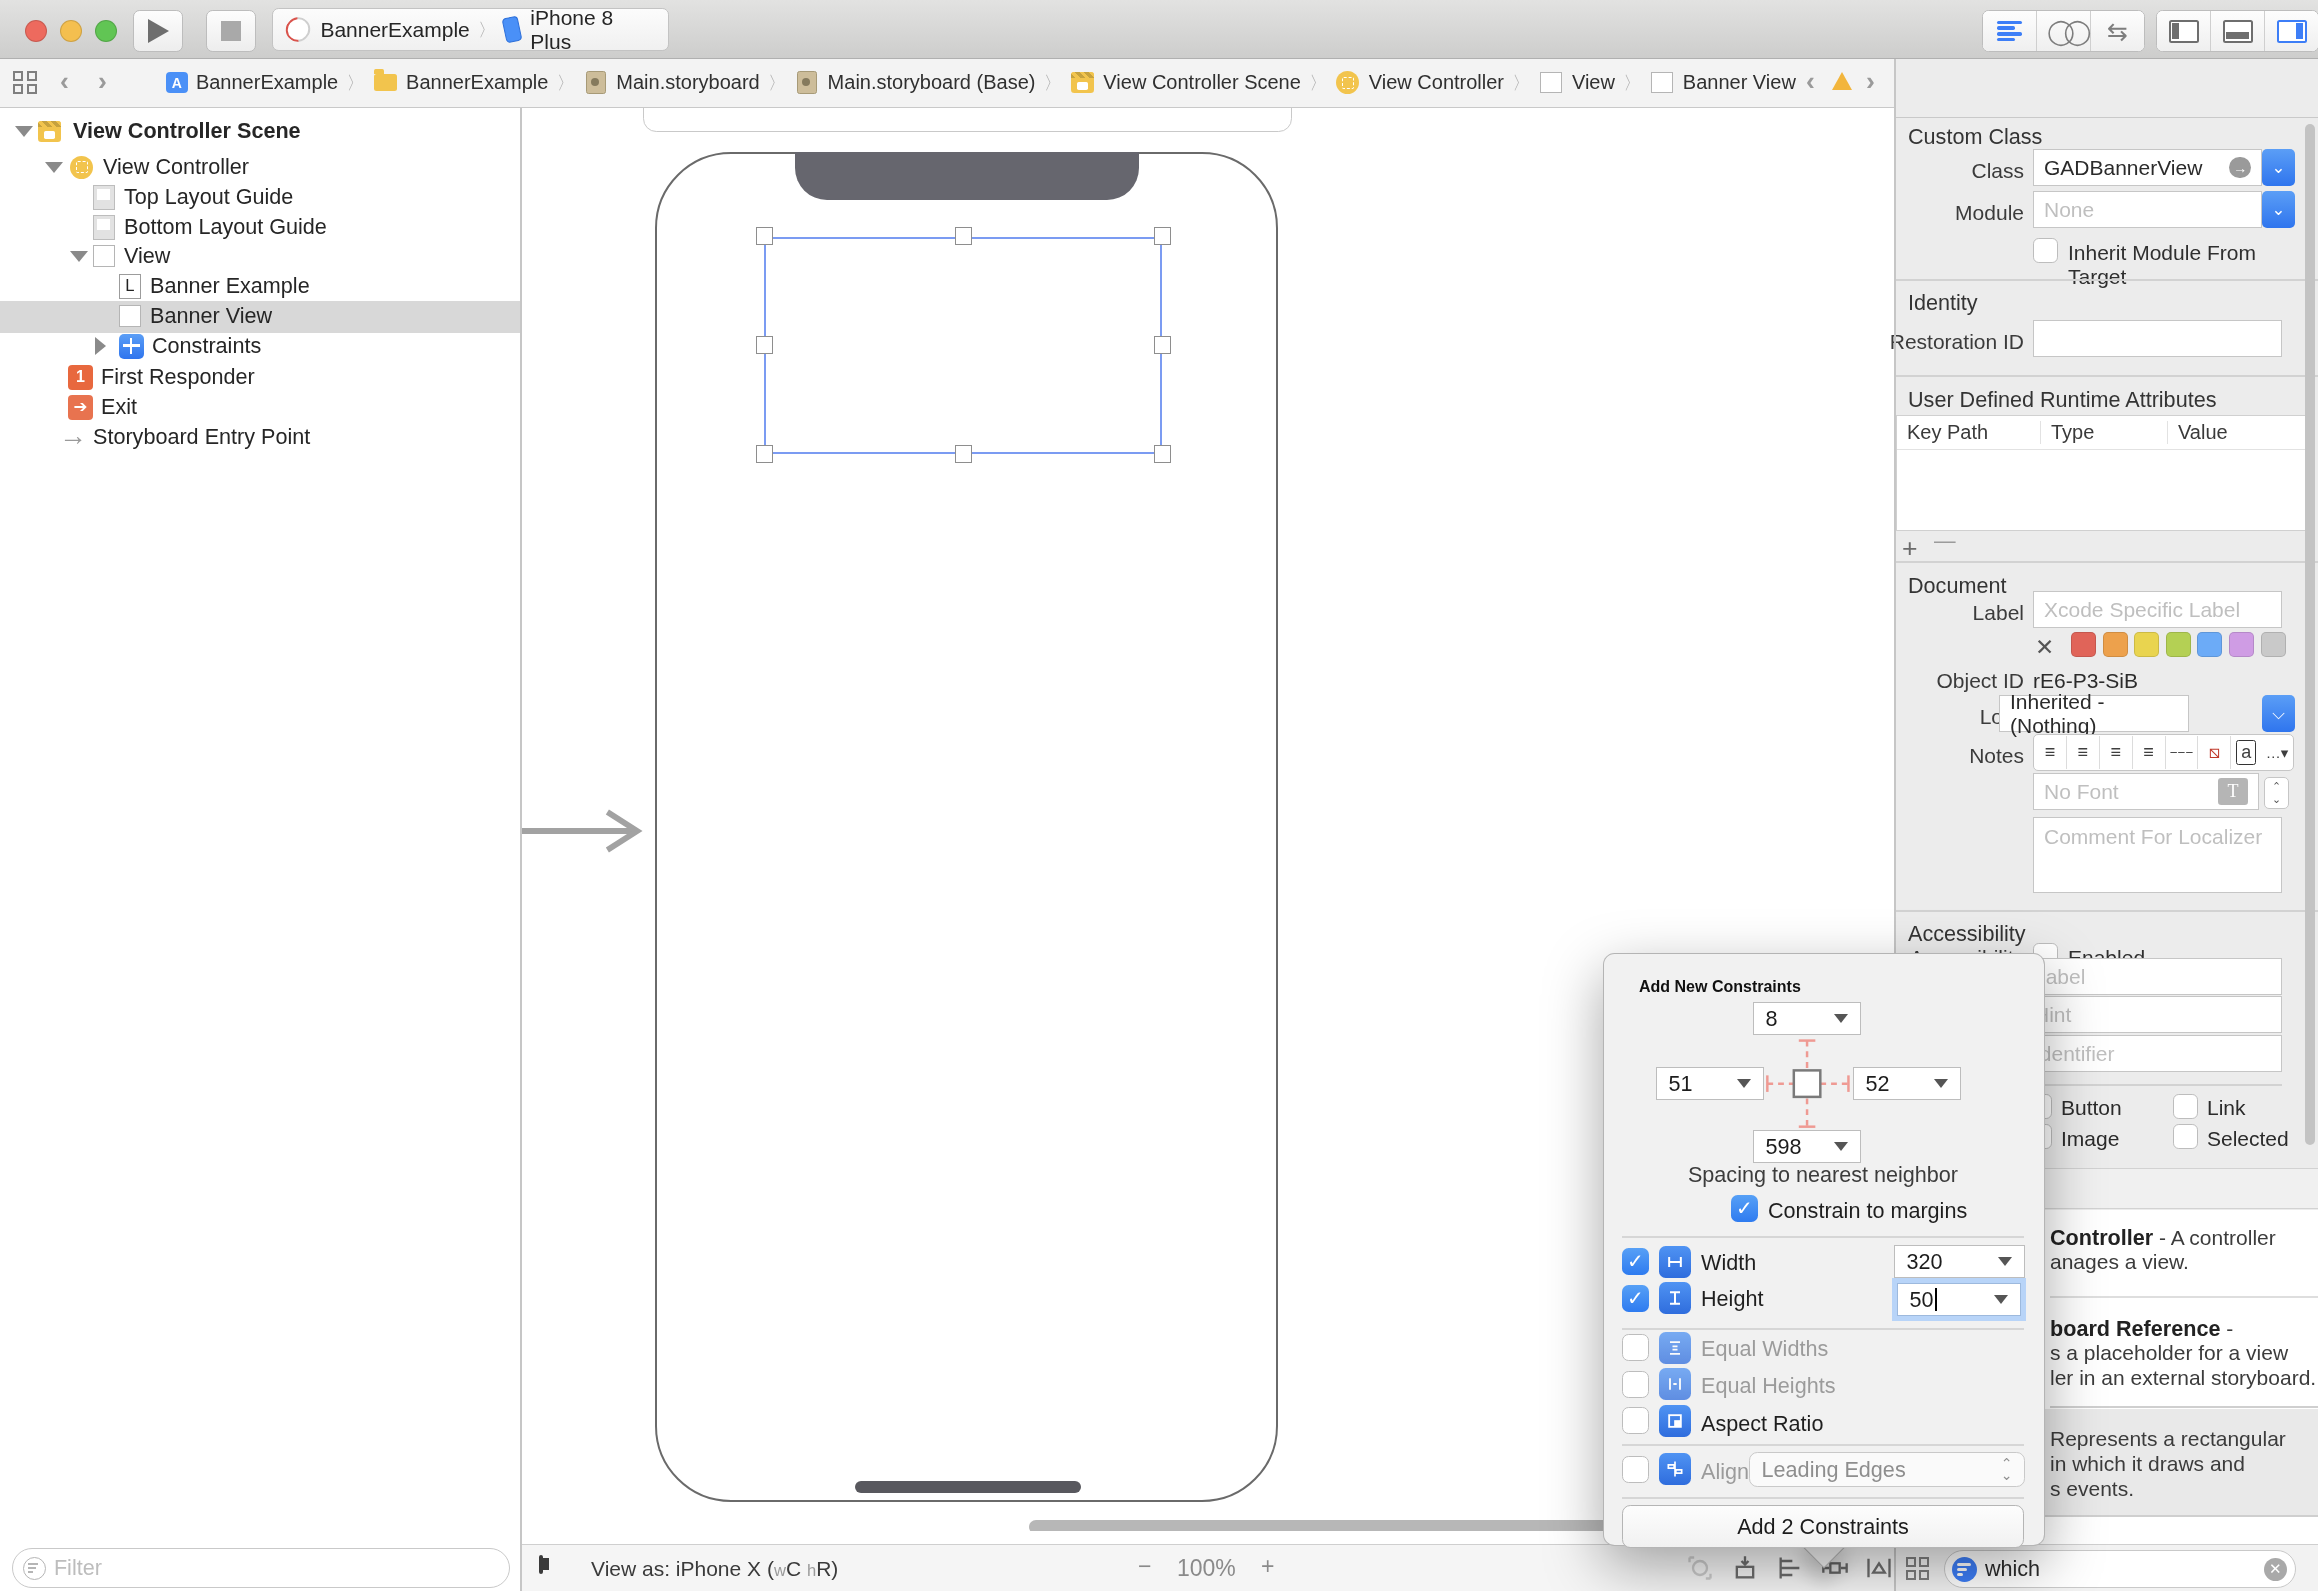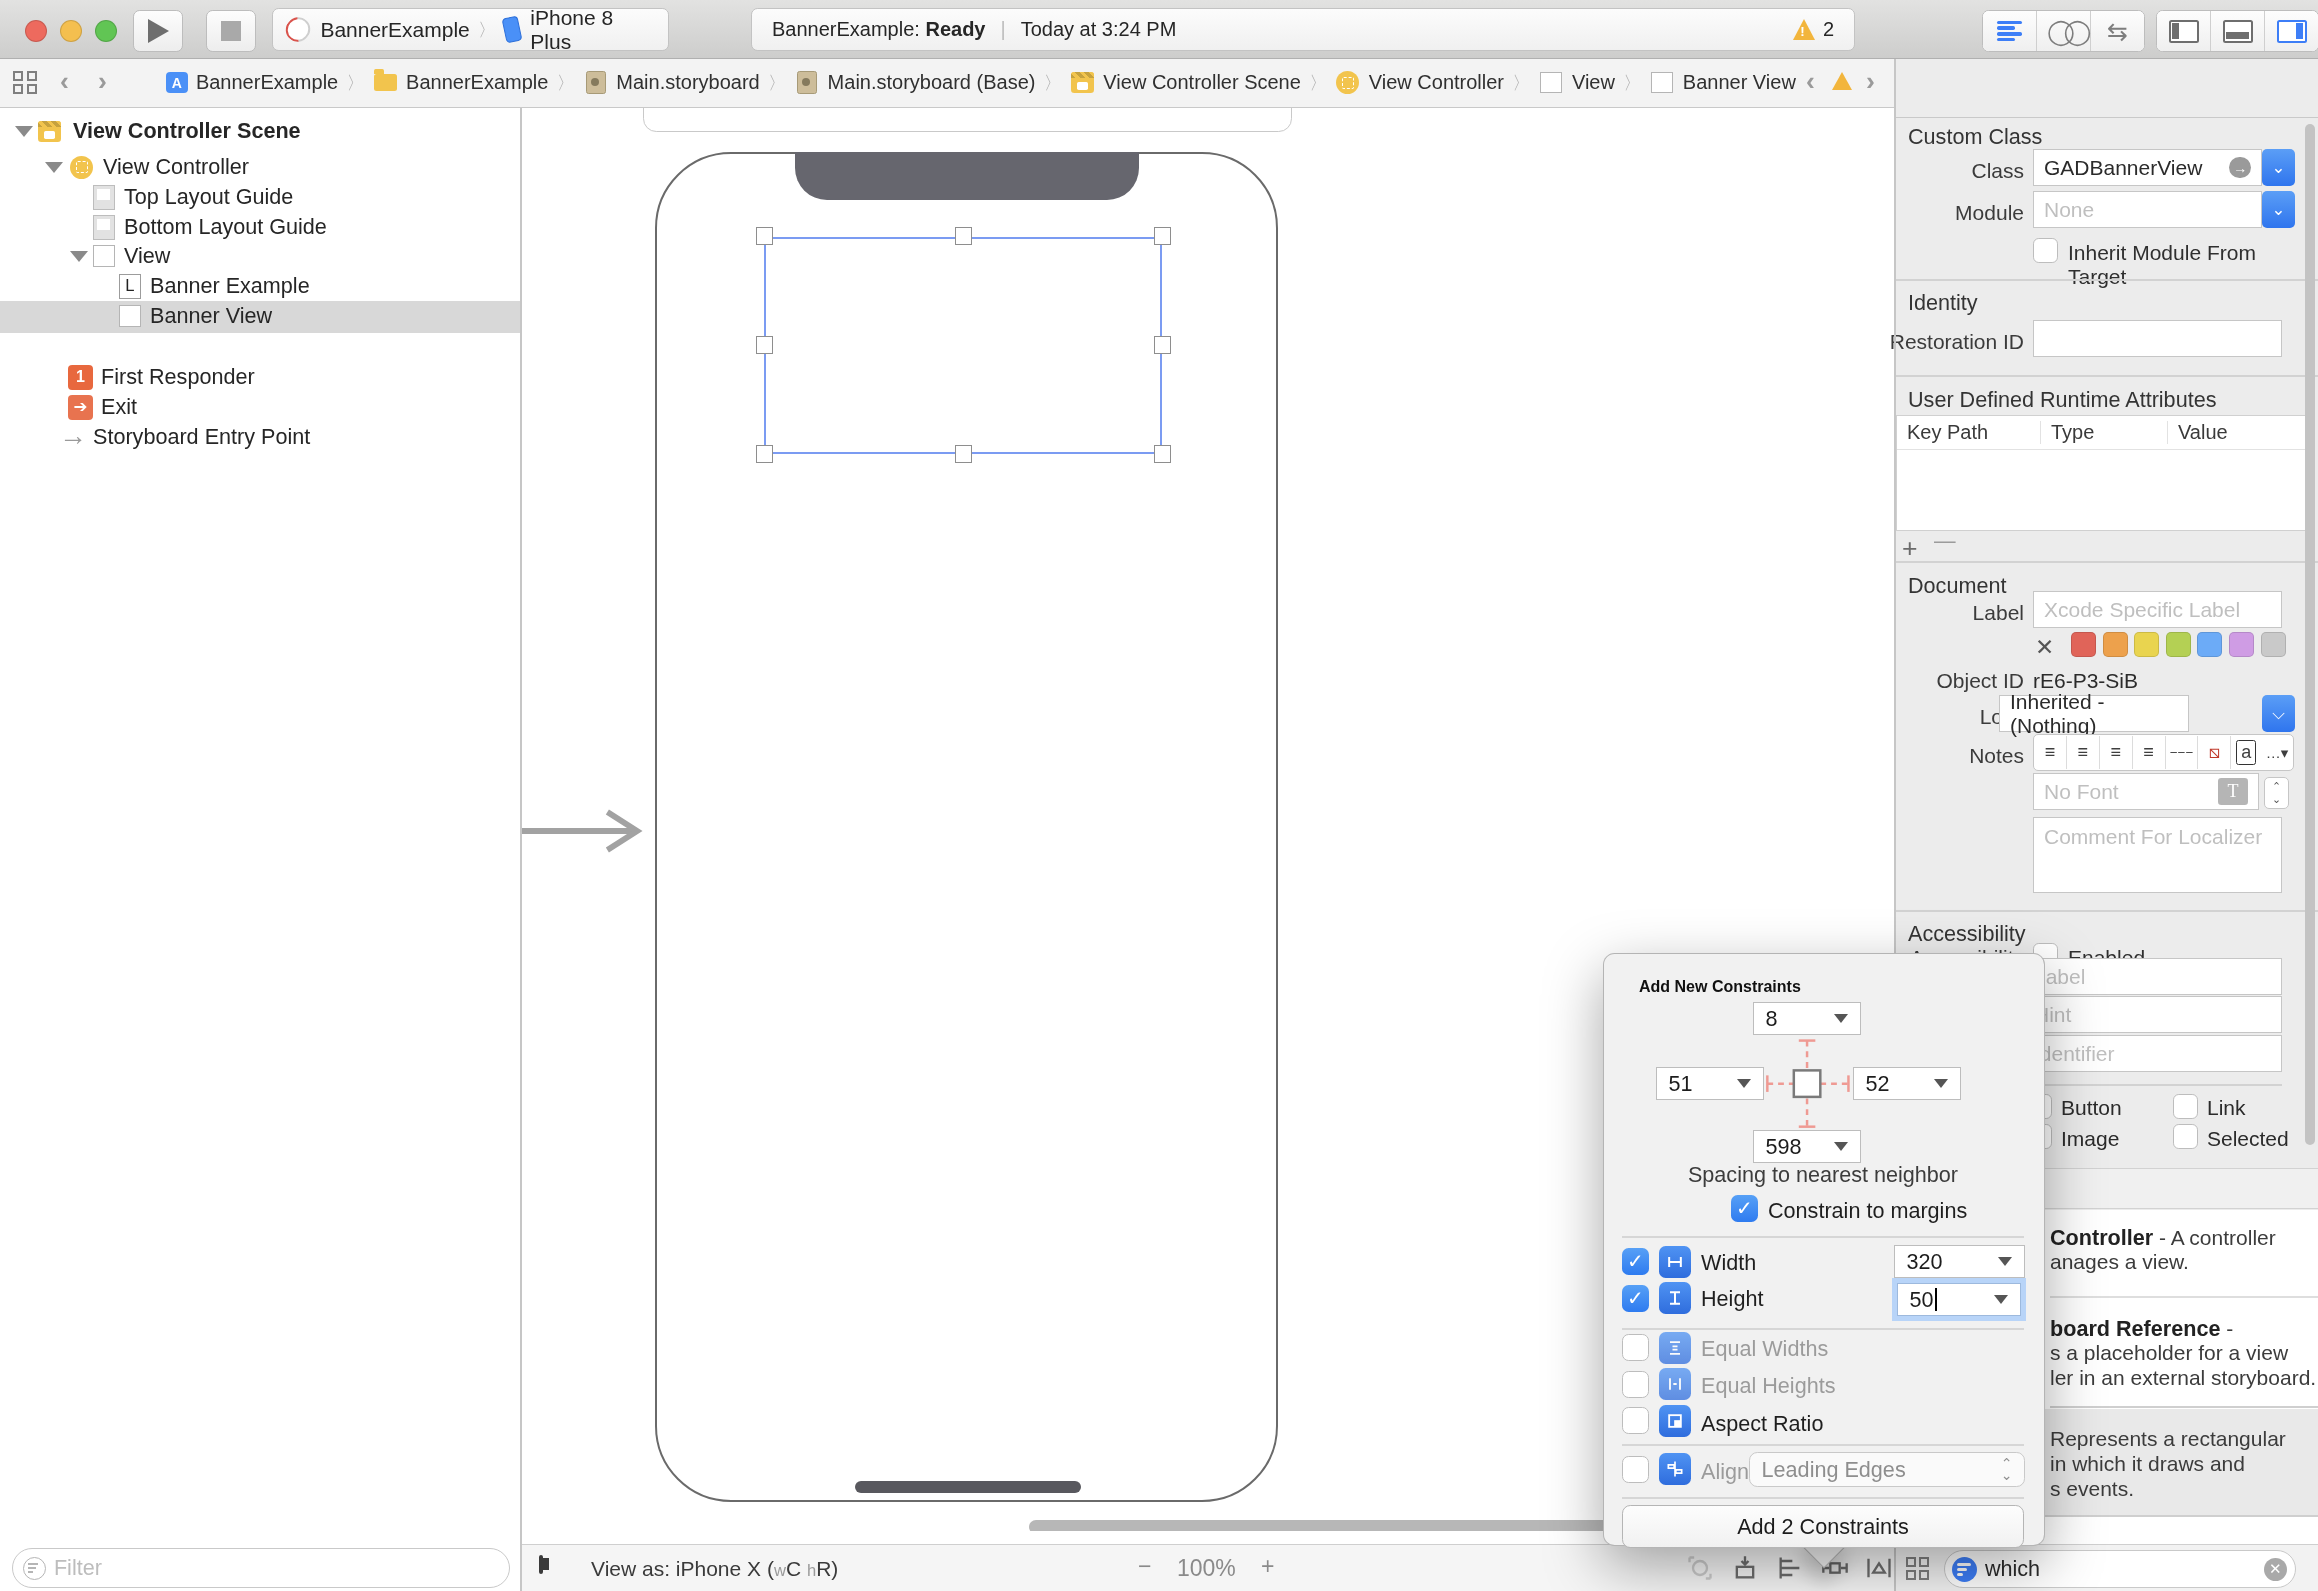--- a/index.html
+++ b/index.html
@@ -146,32 +146,20 @@
   <div class="tbtn" style="left:206px;width:48px">
       <span class="stop-sq"></span>
     </div>
   <div class="pill" style="left:272px;width:368px;padding:0 13.3px">
     <span class="target-ic"></span>
     <span style="margin-left:10px">BannerExample</span>
     <span class="sep-chev">〉</span>
     <span class="phone-ic"></span>
     <span style="margin-left:10px">iPhone 8 Plus</span>
   </div>
-  <div class="pill" style="left:751px;width:1062px;padding:0 20px;font-size:20px">
-    <span>BannerExample:</span>&nbsp;
-    <b>Ready</b>
-    <span style="color:#bdbdbd;margin:0 15px">|</span>
-    <span>Today at 3:24 PM</span>
-    <span style="margin-left:auto;display:flex;align-items:center">
-      <span class="warn-tri">
-          <em>!</em>
-        </span>
-      <span style="margin-left:8.3px">2</span>
-    </span>
-  </div>
   <div class="segwrap" style="left:1982px">
     <div class="seg">
         <span class="lines-ic">
           <i></i>
           <i></i>
           <i></i>
           <i></i>
         </span>
       </div>
     <div class="seg">
@@ -280,20 +268,25 @@
     <span class="view-ic abs" style="left:93px"></span>
     <span style="position:absolute;left:124px">View</span>
   </div>
   <div class="row" style="top:163px">
     <span class="ic-label abs" style="left:119px">L</span>
     <span style="position:absolute;left:150px">Banner Example</span>
   </div>
   <div class="row" style="top:193px">
     <span class="view-ic abs" style="left:119px"></span>
     <span style="position:absolute;left:150px">Banner View</span>
+  </div>
+  <div class="row" style="top:223px">
+    <span class="tri tri-right" style="left:95px"></span>
+    <span class="ic-constraints abs" style="left:119px"></span>
+    <span style="position:absolute;left:152px">Constraints</span>
   </div>
   <div class="row" style="top:254px">
     <span class="ic-resp abs" style="left:68px">1</span>
     <span style="position:absolute;left:101px">First Responder</span>
   </div>
   <div class="row" style="top:284px">
     <span class="ic-exit abs" style="left:68px">➔</span>
     <span style="position:absolute;left:101px">Exit</span>
   </div>
   <div class="row" style="top:314px">

